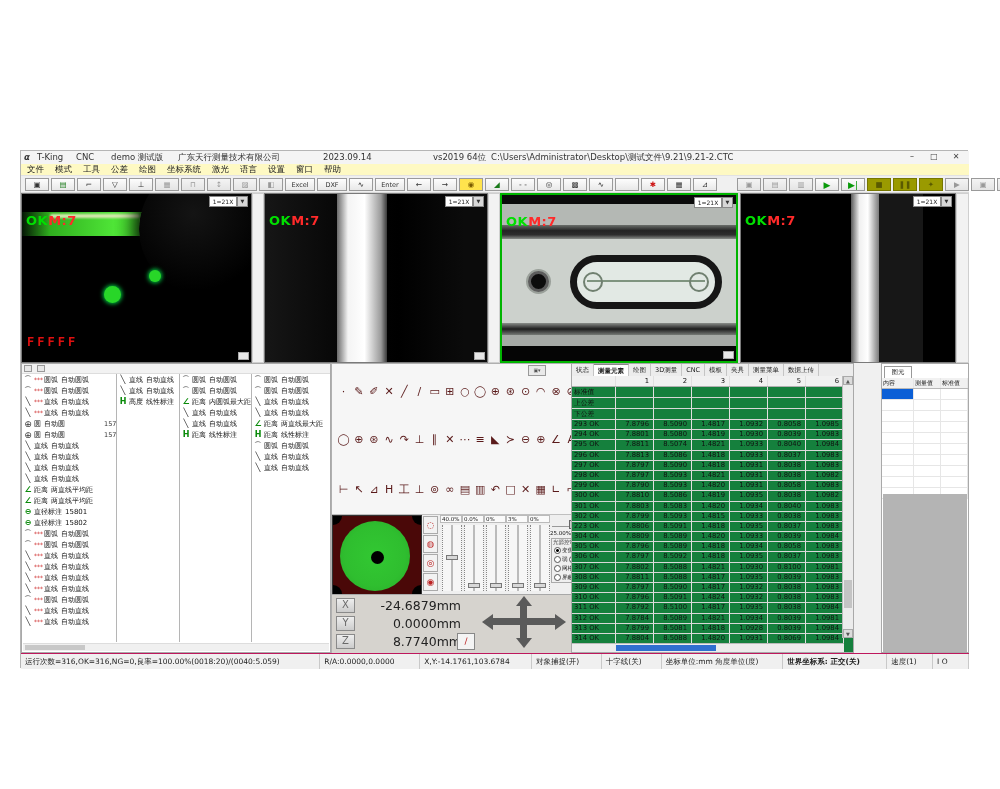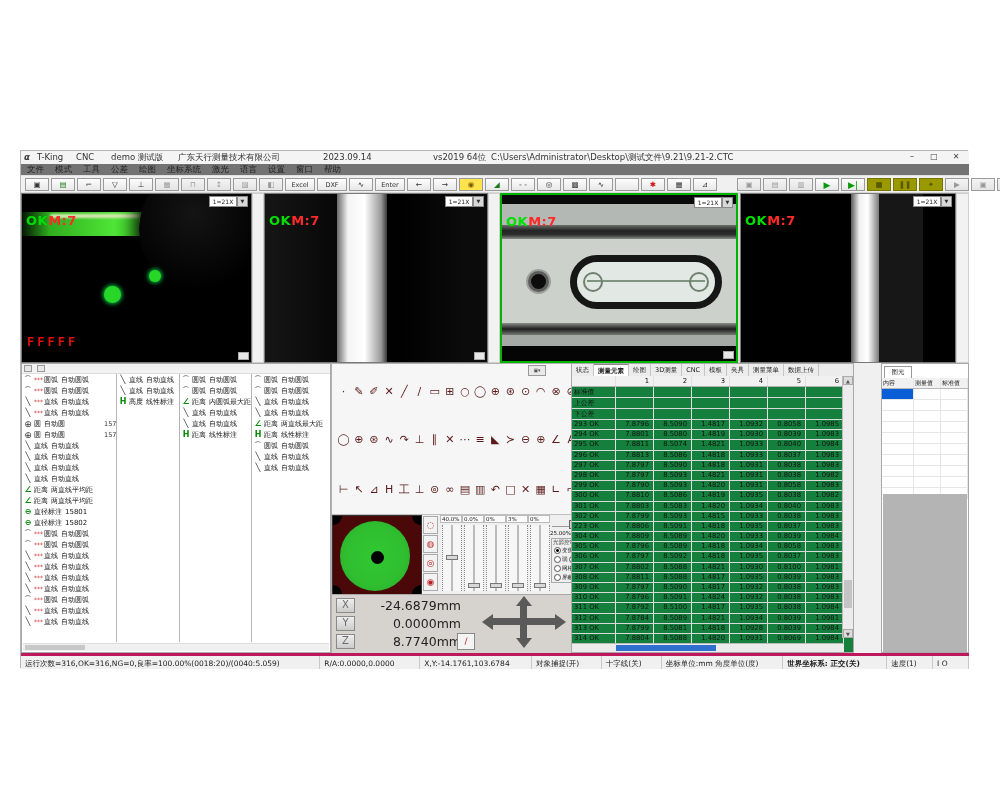--- a/index.html
+++ b/index.html
@@ -5,21 +5,21 @@
   html,body{margin:0;padding:0;background:#fff;width:1000px;height:789px;font-family:"DejaVu Sans",sans-serif;}
   #page{position:relative;width:1000px;height:789px;background:#fff;overflow:hidden;}
   #app{position:absolute;left:20px;top:150px;width:948px;height:518px;background:#f0f0f0;border:1px solid #b5b5b5;box-sizing:border-box;font-size:9px;color:#222;}
   
   #titlebar{position:absolute;left:0;top:0;width:948px;height:13px;background:#f4f4f4;white-space:nowrap;overflow:hidden;}
   #titlebar span{position:absolute;top:1px;font-size:8.5px;color:#333;}
   .appicon{position:absolute;left:3px;top:1px;width:10px;height:10px;color:#cc4400;font-weight:bold;font-style:italic;font-size:9px;}
   .wctl{position:absolute;right:2px;top:0;display:flex;}
   .wbtn{width:22px;height:12px;text-align:center;font-size:8px;color:#444;line-height:12px;}
   
-  #menubar{position:absolute;left:0;top:13px;width:948px;height:12px;background:#737373;border-bottom:1px solid #e2e2e2;display:flex;align-items:center;padding-left:6px;box-sizing:border-box;}
+  #menubar{position:absolute;left:0;top:13px;width:948px;height:12px;background:#fef9c3;border-bottom:1px solid #e2e2e2;display:flex;align-items:center;padding-left:6px;box-sizing:border-box;}
   .mitem{font-size:8.5px;color:#222;margin-right:11px;}
   
   #toolbar{position:absolute;left:0;top:25px;width:948px;height:17px;background:#f0f0f0;border-bottom:1px solid #d7d7d7;display:flex;align-items:center;box-sizing:border-box;padding:0 4px;}
   #tbleft,#tbmid,#tbright{display:flex;align-items:center;}
   #tbmid{margin-left:18px;}
   #tbright{margin-left:auto;margin-right:26px;}
   .tbtn{min-width:24px;height:13px;border:1px solid #9a9a9a;background:linear-gradient(#fdfdfd,#e8e8e8);margin-right:2px;font-size:7.5px;line-height:12px;text-align:center;color:#333;padding:0 2px;box-sizing:border-box;overflow:hidden;}
   .tbtn.c-t{font-size:6.5px;min-width:30px;}
   .tbtn.c-y{background:#ffe34d;color:#7a5a00;}
   .tbtn.c-r{color:#cc1111;}
@@ -150,21 +150,21 @@
   #primpanel{position:absolute;left:860px;top:0;width:88px;height:290px;background:#fff;border:1px solid #a9a9a9;box-sizing:border-box;}
   #primtab{position:absolute;left:2px;top:2px;width:26px;height:11px;background:#fff;border:1px solid #999;border-bottom:none;font-size:6.5px;text-align:center;line-height:10px;}
   #primgrid{position:absolute;left:0;top:14px;width:86px;}
   .prow2{display:flex;border-bottom:1px solid #e6e6e6;height:10px;line-height:10px;}
   .pc{box-sizing:border-box;border-right:1px solid #e6e6e6;font-size:6px;color:#222;overflow:hidden;white-space:nowrap;padding-left:1px;}
   .pc0{width:32px;}.pc1{width:27px;}.pc2{width:27px;}
   .prow2.hd{background:#f1f1f1;border-bottom:1px solid #b8b8b8;}
   .bluecell{background:#0b5fd6;}
   #primgray{position:absolute;left:1px;top:130px;width:84px;height:158px;background:#b4b4b4;}
   
-  #statusbar{position:absolute;left:0;top:502px;width:948px;height:16px;background:#f0f0f0;border-top:3px solid #be185d;display:flex;align-items:center;box-sizing:border-box;}
+  #statusbar{position:absolute;left:0;top:502px;width:948px;height:16px;background:#f0f0f0;border-top:1px solid #be185d;display:flex;align-items:center;box-sizing:border-box;}
   .seg{font-size:7.5px;color:#222;border-right:1px solid #c9c9c9;height:100%;line-height:15px;padding:0 4px;box-sizing:border-box;white-space:nowrap;overflow:hidden;}
 </style>
 </head>
 <body>
 
 <div id="page">
 <div id="app">
 
   <div id="titlebar">
     <span class="appicon">α</span>

